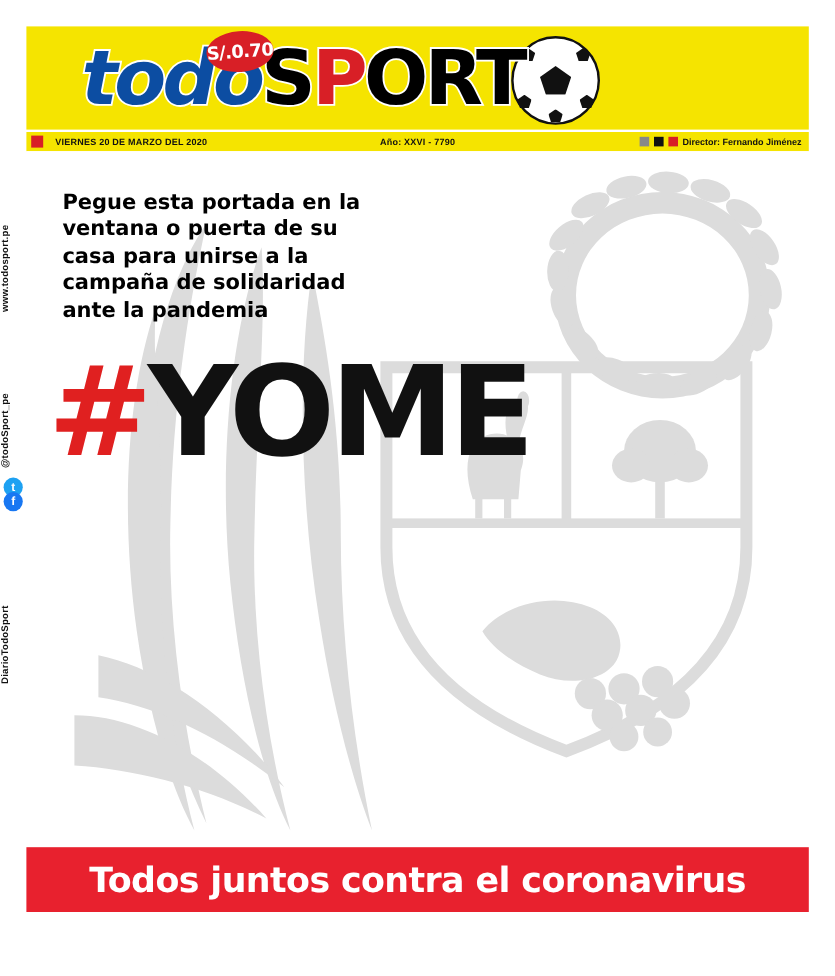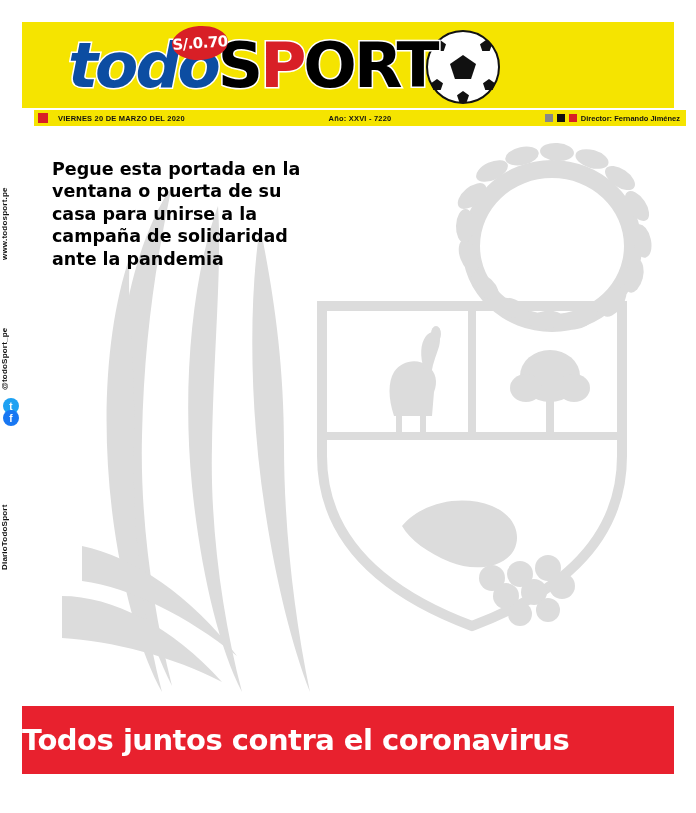--- a/index.html
+++ b/index.html
@@ -139,21 +139,20 @@
     top: 110px;
     width: 652px;
     height: 16px;
     background: #f5e400;
     display: flex;
     align-items: center;
     font-size: 7.5px;
     font-weight: bold;
     font-family: "Liberation Sans", sans-serif;
     color: #111;
-    margin-left: 12px;
   }
   .datebar .swatch {
     width: 10px;
     height: 10px;
     margin-left: 4px;
     background: #d81f26;
   }
   .datebar .date {
     margin-left: 10px;
     letter-spacing: 0.2px;
@@ -265,24 +264,25 @@
   .headline .line.l2 { font-size: 104px; }
   .headline .line.l3 { font-size: 104px; }
   .hash { color: #e02020; }
 
   
   .banner {
     position: absolute;
     left: 22px;
     top: 706px;
     width: 652px;
-    height: 68px;
+    height: 54px;
     background: #e8212e;
     display: flex;
     align-items: center;
+    justify-content: center;
     z-index: 6;
   }
   .banner span {
     color: #ffffff;
     font-family: "DejaVu Sans", sans-serif;
     font-weight: bold;
     font-size: 29px;
     letter-spacing: -0.5px;
   }
 </style>
@@ -307,21 +307,21 @@
       </div>
       <div class="price-badge">
         <span>S/.0.70</span>
       </div>
     </div>
   </div>
 
   <div class="datebar">
     <span class="swatch"></span>
     <span class="date">VIERNES 20 DE MARZO DEL 2020</span>
-    <span class="edition">Año: XXVI - 7220</span>
+    <span class="edition">Año: XXVI - 7790</span>
     <span class="right">
       <span class="tiny"></span>
       <span class="tiny k"></span>
       <span class="tiny r"></span>
       <span>Director: Fernando Jiménez</span>
     </span>
   </div>
 
   <div class="rail">
     <div class="rail-item rail-web">www.todosport.pe</div>
@@ -394,19 +394,20 @@
           <circle cx="498" cy="488" r="12"></circle>
           <circle cx="526" cy="484" r="12"></circle>
         </g>
       </g>
     </svg>
   </div>
 
   <div class="kicker">Pegue esta portada en la ventana o puerta de su casa para unirse a la campaña de solidaridad ante la pandemia</div>
 
   <div class="headline">
+    <div class="line l1"><span class="hash">#</span><span>YOME</span></div>
   </div>
 
   <div class="banner">
     <span>Todos juntos contra el coronavirus</span>
   </div>
 
 </div>
 
 </body></html>

